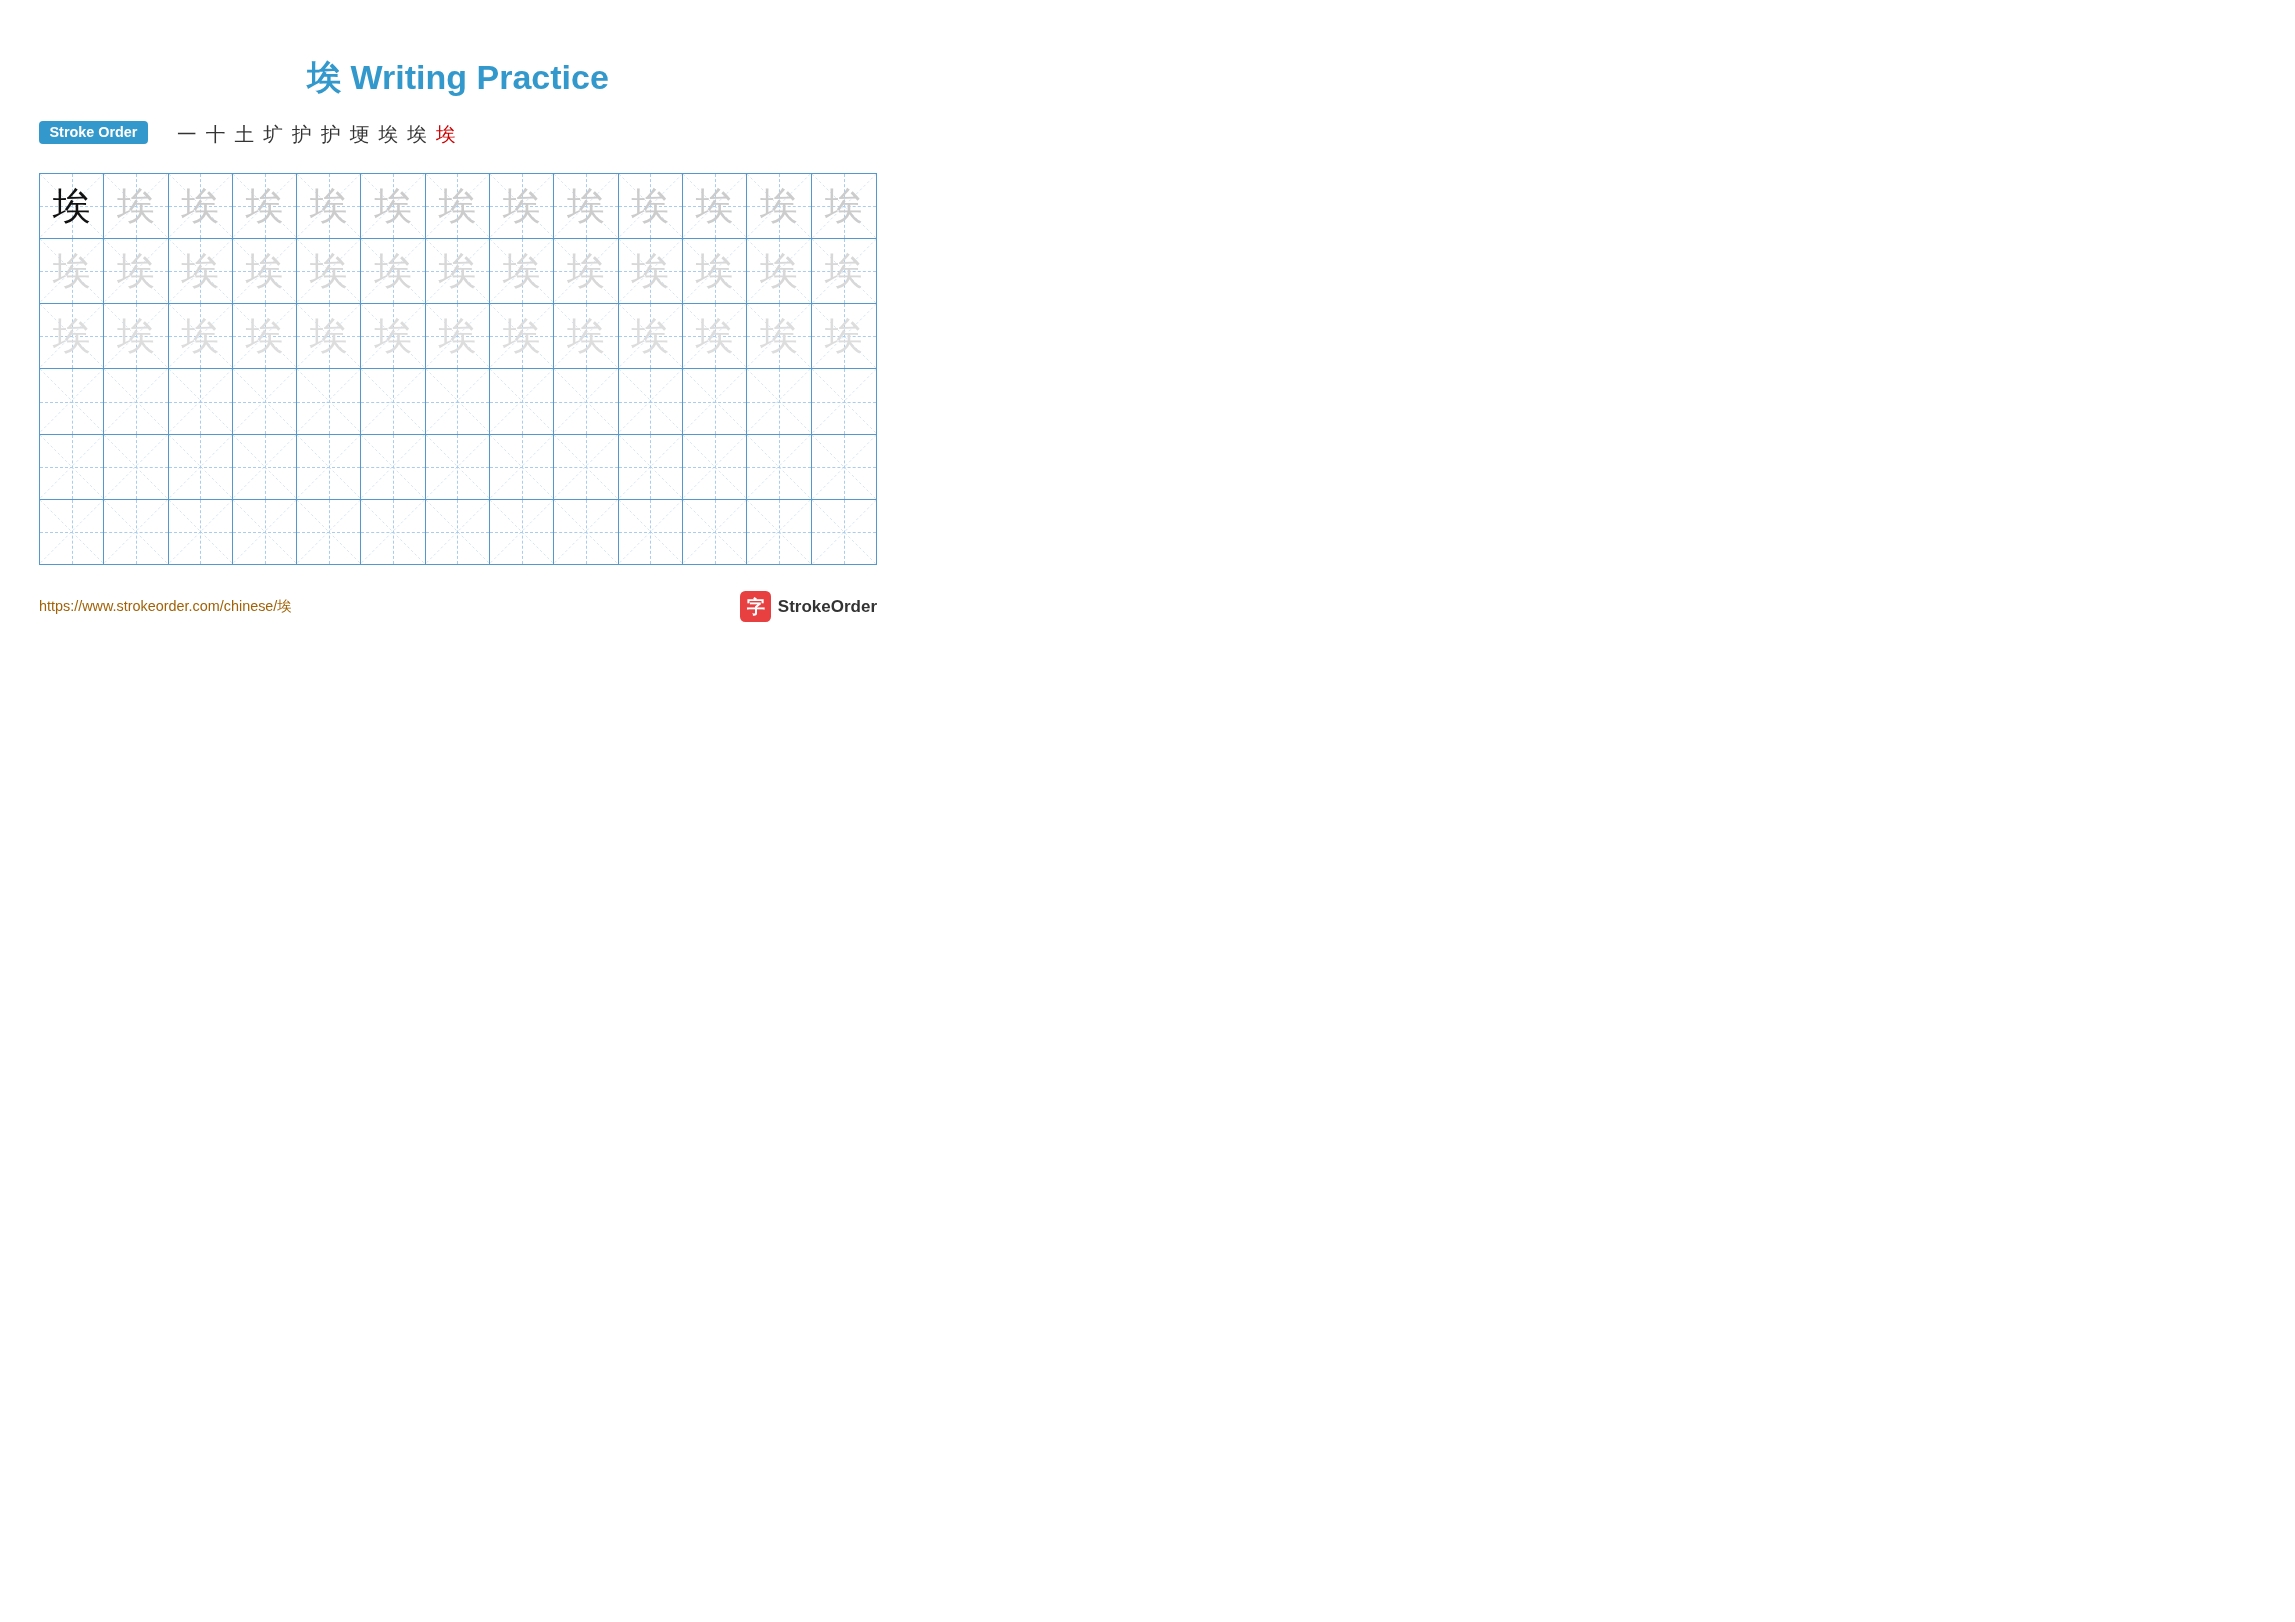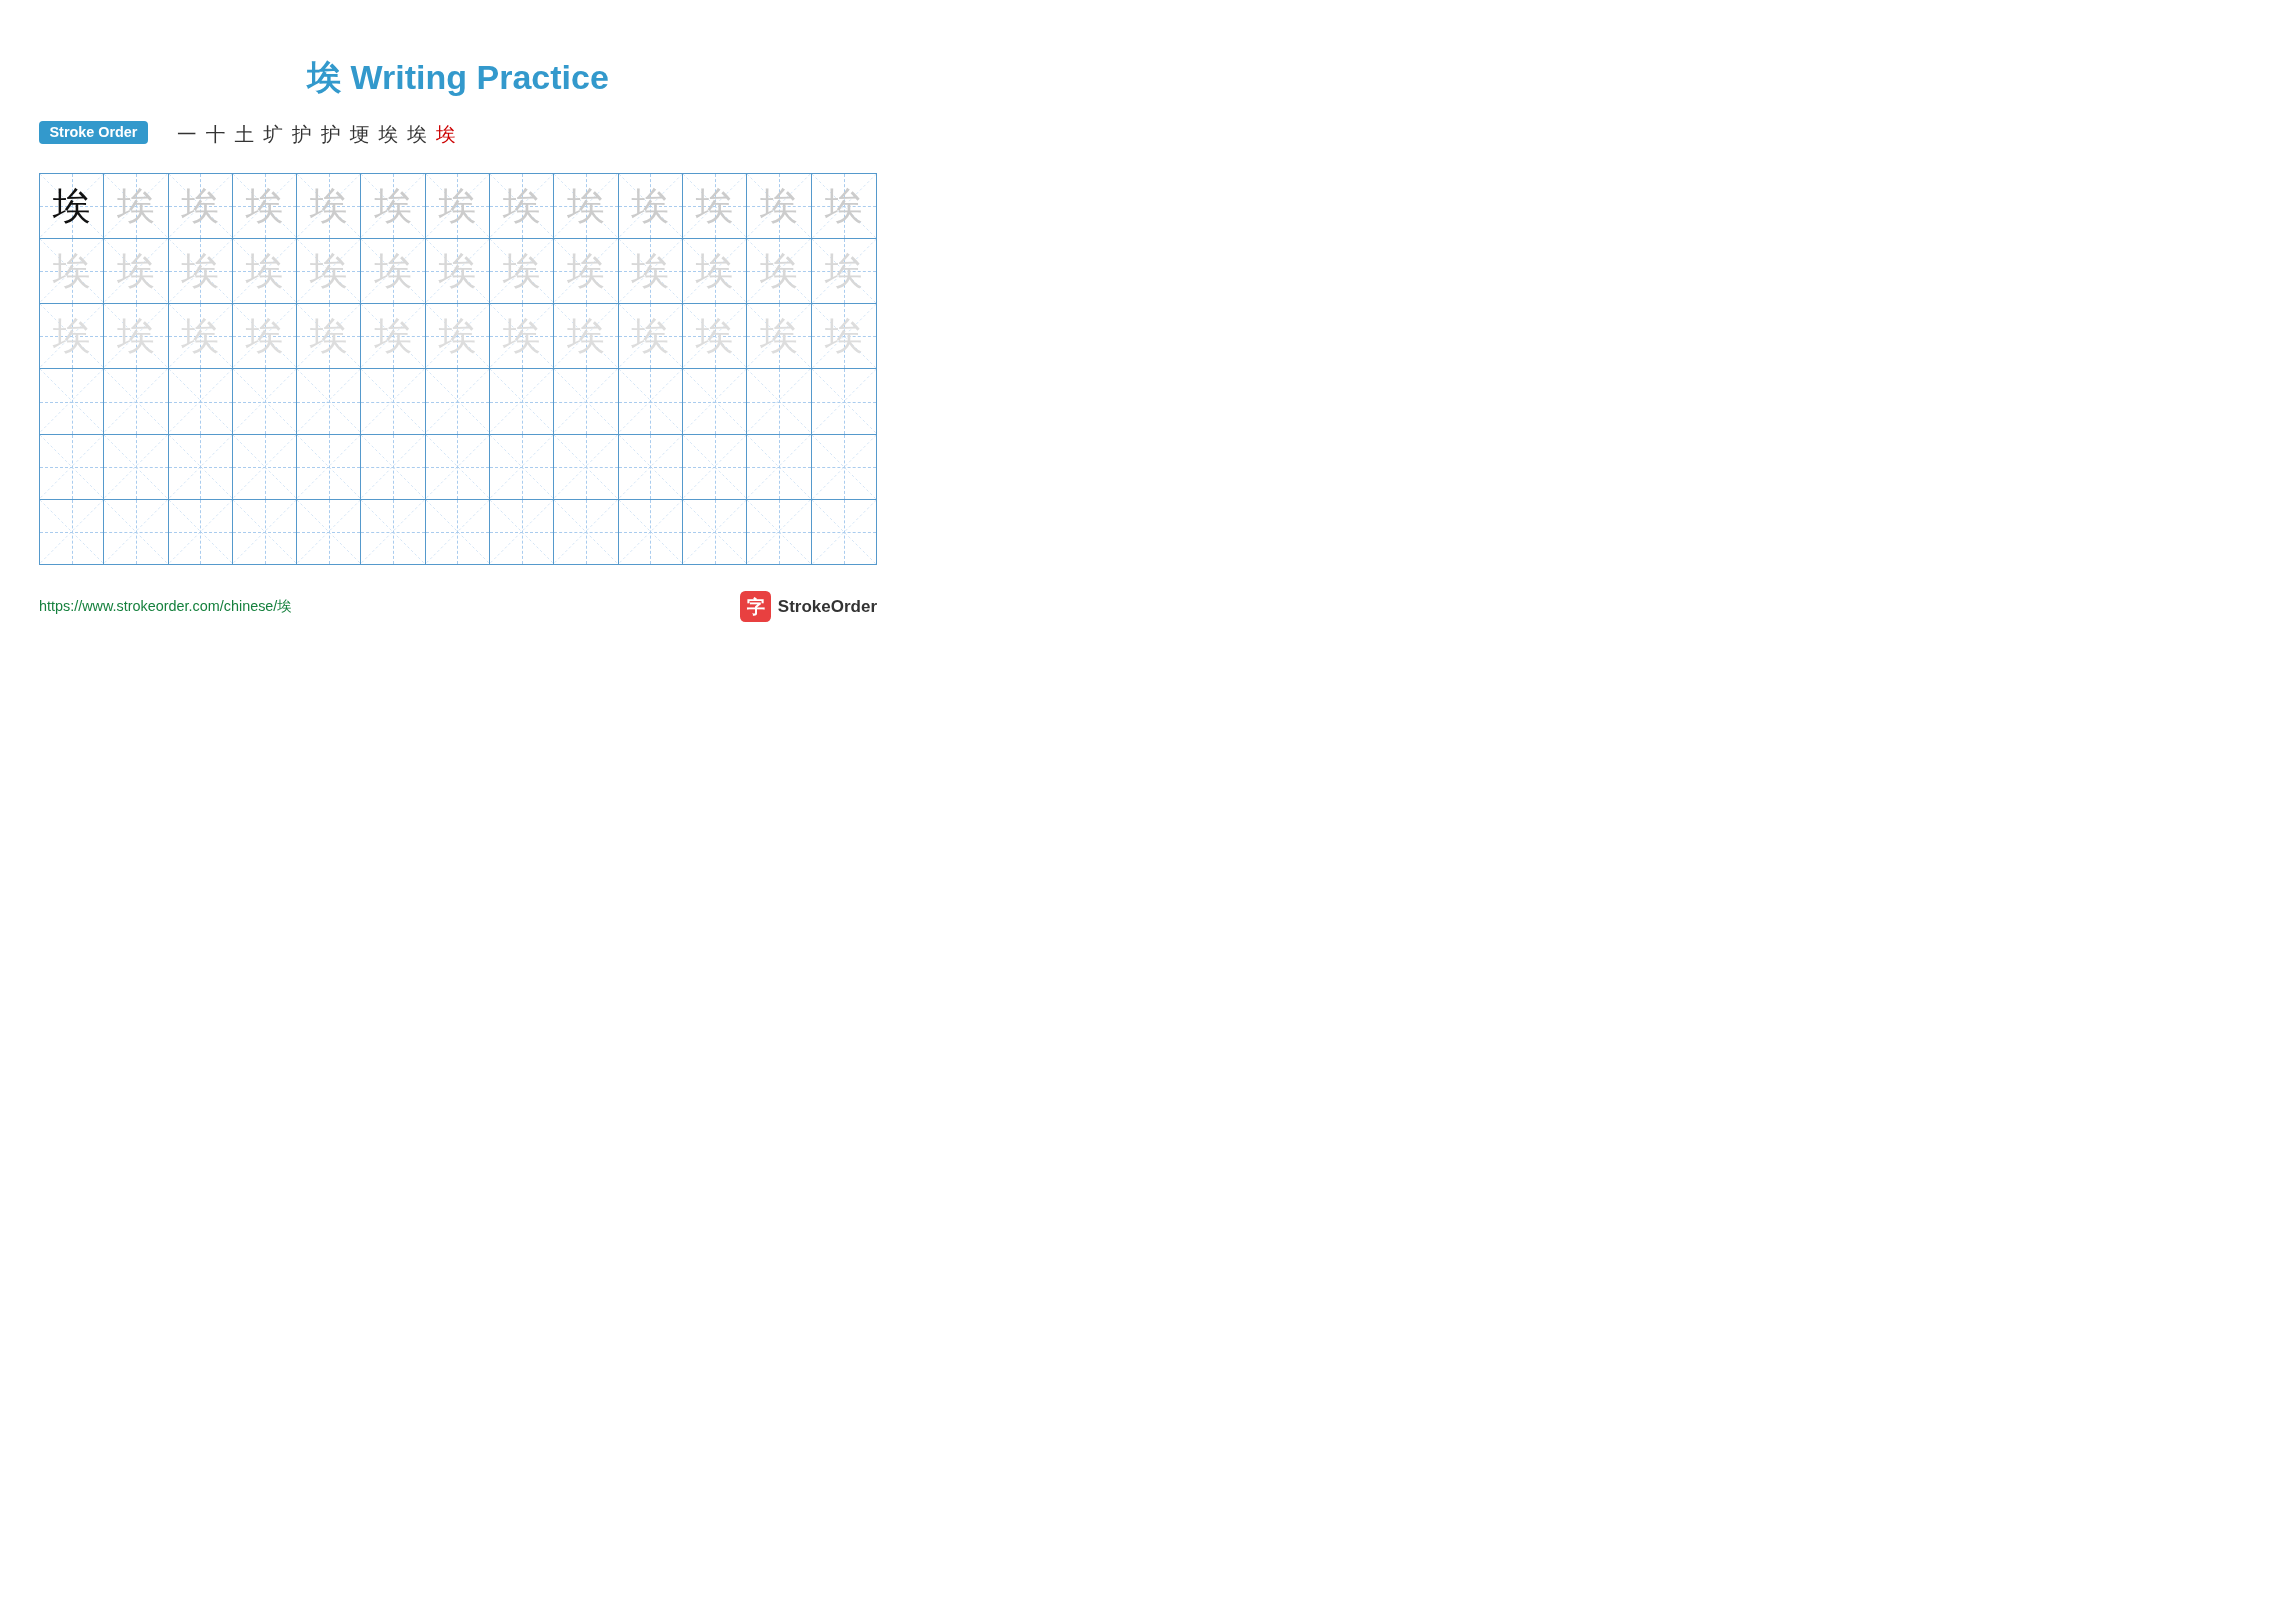--- a/index.html
+++ b/index.html
@@ -145,21 +145,21 @@
 
     
     #footer {
       display: flex;
       justify-content: space-between;
       align-items: center;
       margin-top: 26px;
     }
 
     #footer-url {
-      color: #15803d;
+      color: #a16207;
       font-size: 14.4px;
     }
 
     #footer-brand {
       display: flex;
       align-items: center;
       gap: 6.5px;
       font-size: 17px;
       font-weight: bold;
       color: #333;

